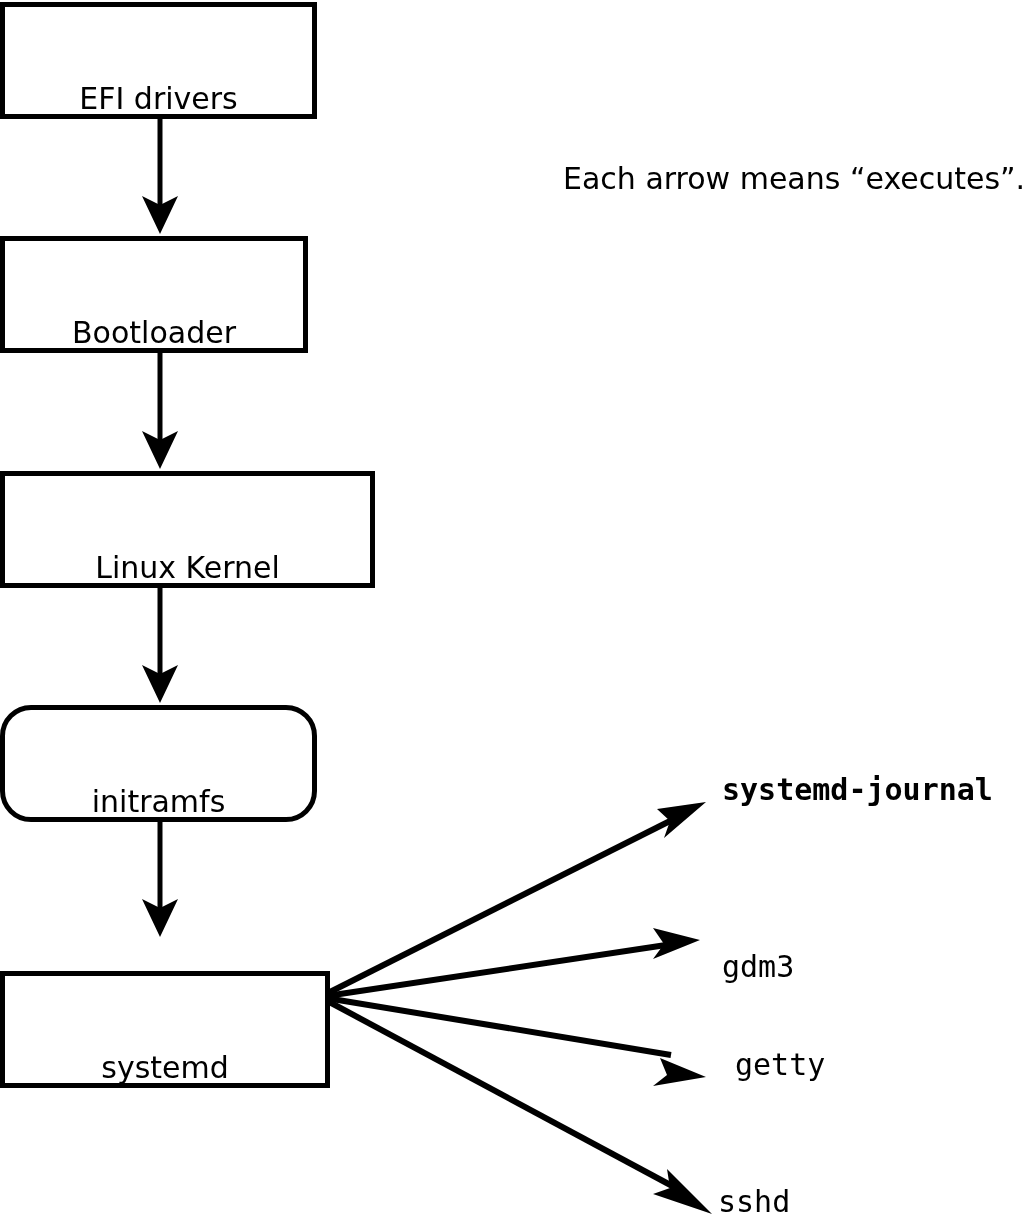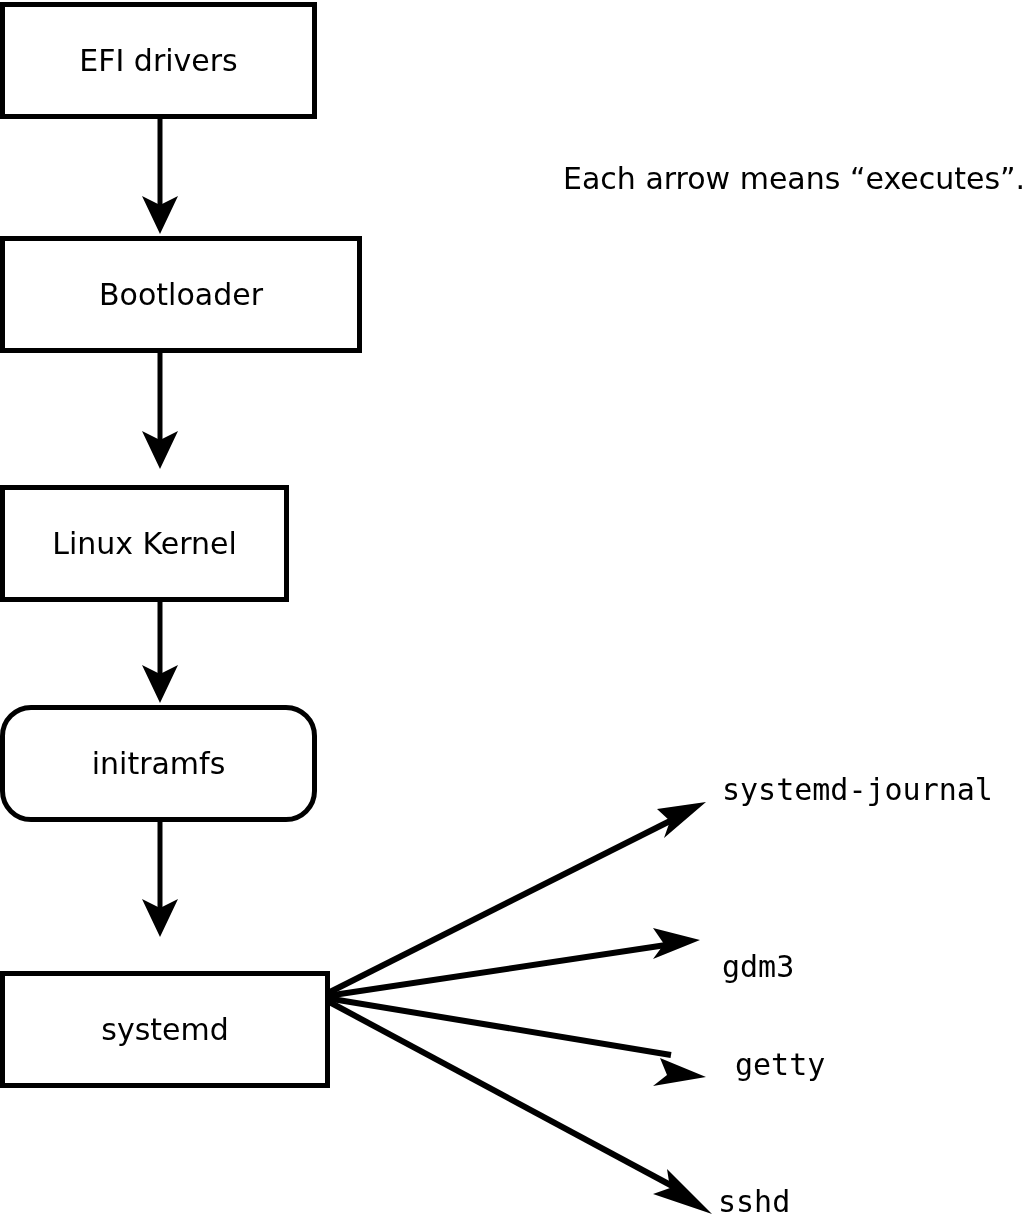--- a/index.html
+++ b/index.html
@@ -15,21 +15,21 @@
     background: #ffffff;
     overflow: hidden;
     font-family: "DejaVu Sans", "Liberation Sans", sans-serif;
   }
   .node-box {
     position: absolute;
     box-sizing: border-box;
     background: #ffffff;
     border: 5px solid #000000;
     display: flex;
-    align-items: center;
+    align-items: flex-end;
     justify-content: center;
   }
   .node-label {
     font-family: "DejaVu Sans", "Liberation Sans", sans-serif;
     font-size: 30px;
     line-height: 1;
     color: #000000;
     white-space: nowrap;
   }
   .legend-text {
@@ -96,39 +96,39 @@
     <g>
       <line x1="320" y1="997" x2="676" y2="1188" stroke="#000000" stroke-width="6"></line>
       <polygon points="712,1214 667,1169 670,1188 653,1194" fill="#000000"></polygon>
     </g>
   </svg>
 
   <div class="node-box" style="left:0px; top:2px; width:317px; height:117px;">
     <span class="node-label">EFI drivers</span>
   </div>
 
-  <div class="node-box" style="left:0px; top:236px; width:362px; height:117px;">
+  <div class="node-box" style="left:0px; top:236px; width:308px; height:117px;">
     <span class="node-label">Bootloader</span>
   </div>
 
-  <div class="node-box" style="left:0px; top:471px; width:289px; height:117px;margin-top:14px;">
+  <div class="node-box" style="left:0px; top:471px; width:375px; height:117px;">
     <span class="node-label">Linux Kernel</span>
   </div>
 
   <div class="node-box" style="left:0px; top:705px; width:317px; height:117px;border-radius:31px;">
     <span class="node-label">initramfs</span>
   </div>
 
   <div class="node-box" style="left:0px; top:971px; width:330px; height:117px;">
     <span class="node-label">systemd</span>
   </div>
 
   <div class="legend-text" style="left:563px; top:164px;">Each arrow means “executes”.</div>
 
-  <div class="proc-label" style="left:722px; top:775px;">systemd-journal</div>
+  <div class="proc-label" style="left:722px; top:775px;font-weight:bold;">systemd-journal</div>
 
   <div class="proc-label" style="left:722px; top:952px;">gdm3</div>
 
   <div class="proc-label" style="left:722px; top:1050px;margin-left:13px;">getty</div>
 
   <div class="proc-label" style="left:718px; top:1187px;">sshd</div>
 
 </div>
 
 </body></html>

